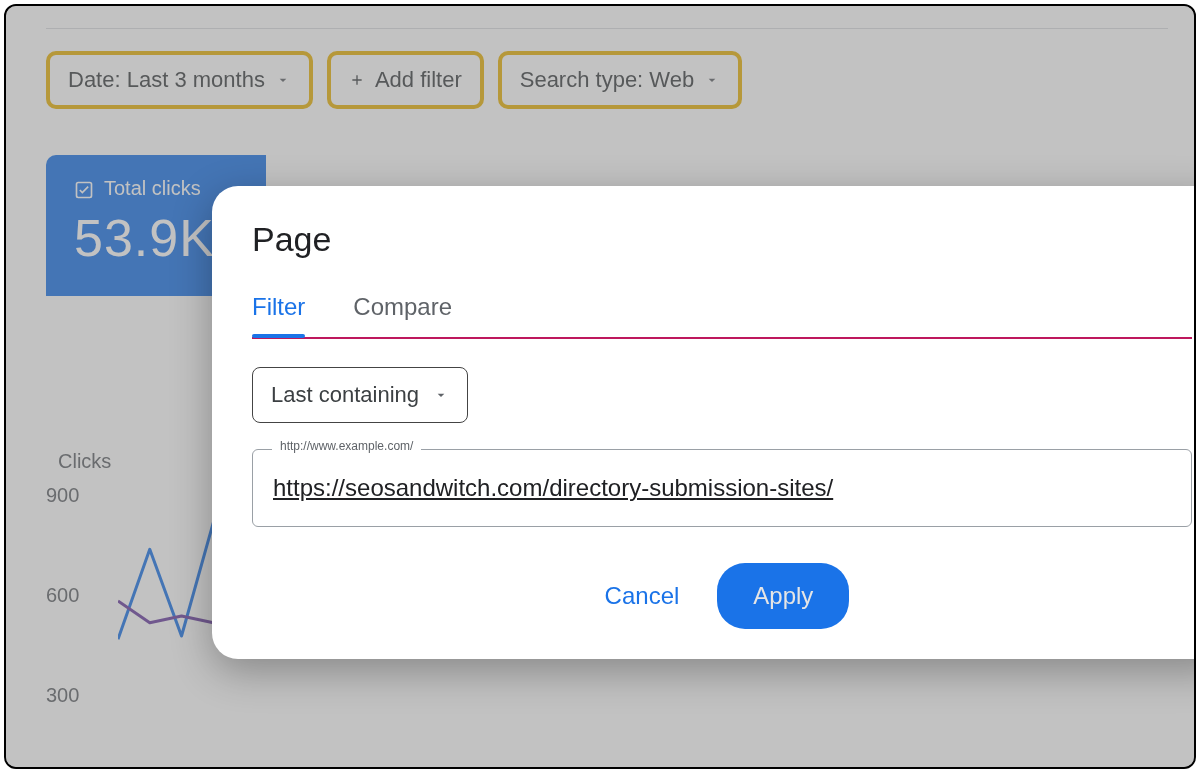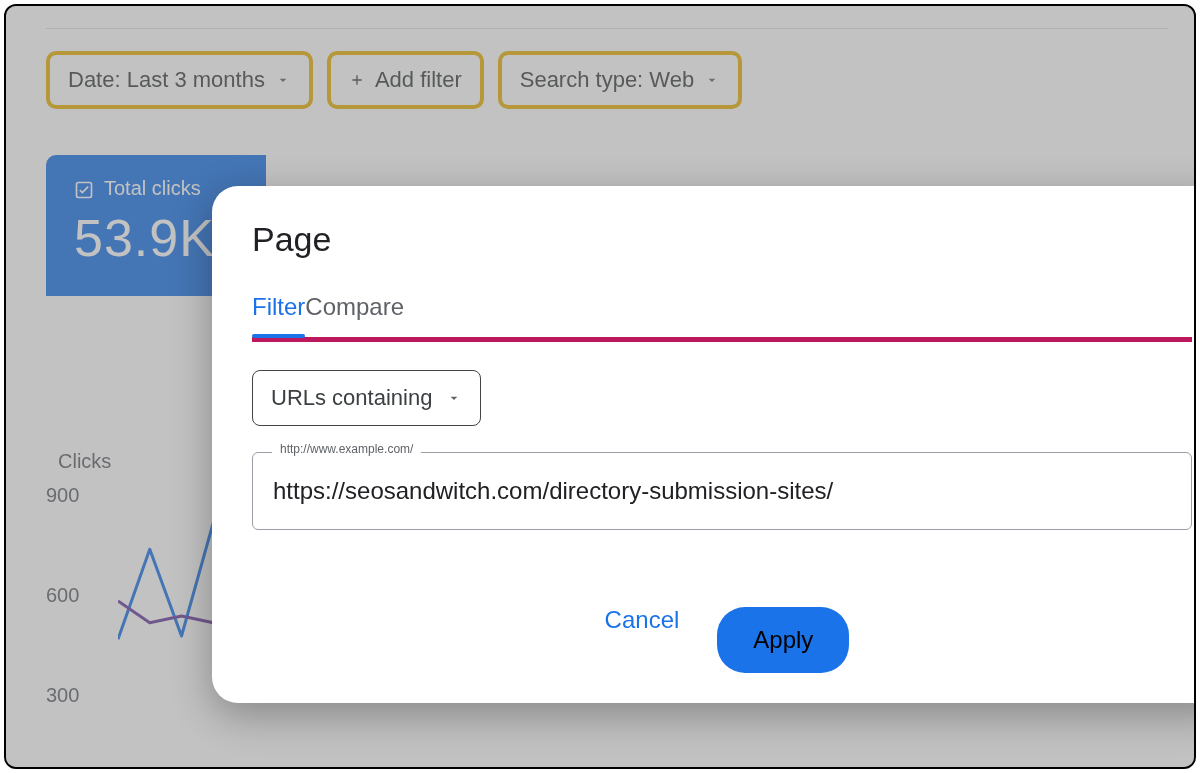--- a/index.html
+++ b/index.html
@@ -98,21 +98,21 @@
     border-radius:26px;
     box-shadow:0 12px 40px rgba(0,0,0,0.3);
     padding:34px 40px 30px 40px;
     z-index:20;
   }
   .modal-title {
     font-size:34px;
     color:#202124;
     margin-bottom:34px;
   }
-  .tabs { display:flex; border-bottom:5px solid #be185d; }
+  .tabs { display:flex; gap:48px; border-bottom:2px solid #be185d; }
   .tab {
     font-size:24px;
     padding:0 0 16px 0;
     color:#5f6368;
     cursor:pointer;
     position:relative;
   }
   .tab.active { color:#1a73e8; font-weight:500; }
   .tab.active::after {
     content:"";
@@ -142,37 +142,37 @@
     color:#5f6368;
   }
   .field-input {
     width:100%;
     border:1px solid #9aa0a6;
     border-radius:6px;
     padding:24px 20px;
     font-size:24px;
     color:#202124;
     outline:none;
+    text-decoration:underline;
   }
   .modal-actions {
     display:flex; justify-content:center; align-items:center; gap:28px;
     margin-top:36px;
   }
   .btn-text {
     background:none; border:none;
     color:#1a73e8; font-size:24px;
     cursor:pointer; padding:12px 10px;
   }
   .btn-primary {
-    background:#1a73e8; color:#000000;
+    background:#1a73e8; color:#e5e5e5;
     border:none; border-radius:28px;
     font-size:24px;
     padding:19px 36px;
     cursor:pointer;
-    margin-top:41px;
   }
 </style>
 </head>
 <body>
 
 <div class="frame">
   <div class="page">
     <div class="divider"></div>
 
     <div class="filters-row">
@@ -234,21 +234,21 @@
 
   <div class="dim"></div>
 
   <div class="modal">
     <div class="modal-title">Page</div>
     <div class="tabs">
       <div class="tab active">Filter</div>
       <div class="tab">Compare</div>
     </div>
     <div class="select-box">
-      <span>URLs containing</span>
+      <span>Last containing</span>
       <svg width="16" height="16" viewBox="0 0 24 24" fill="#5f6368">
           <path d="M7 10l5 5 5-5z"></path>
         </svg>
     </div>
     <div class="field-wrap">
       <span class="field-label">http://www.example.com/</span>
       <input class="field-input" type="text" value="https://seosandwitch.com/directory-submission-sites/" style="">
     </div>
     <div class="modal-actions">
       <button class="btn-text">Cancel</button>

